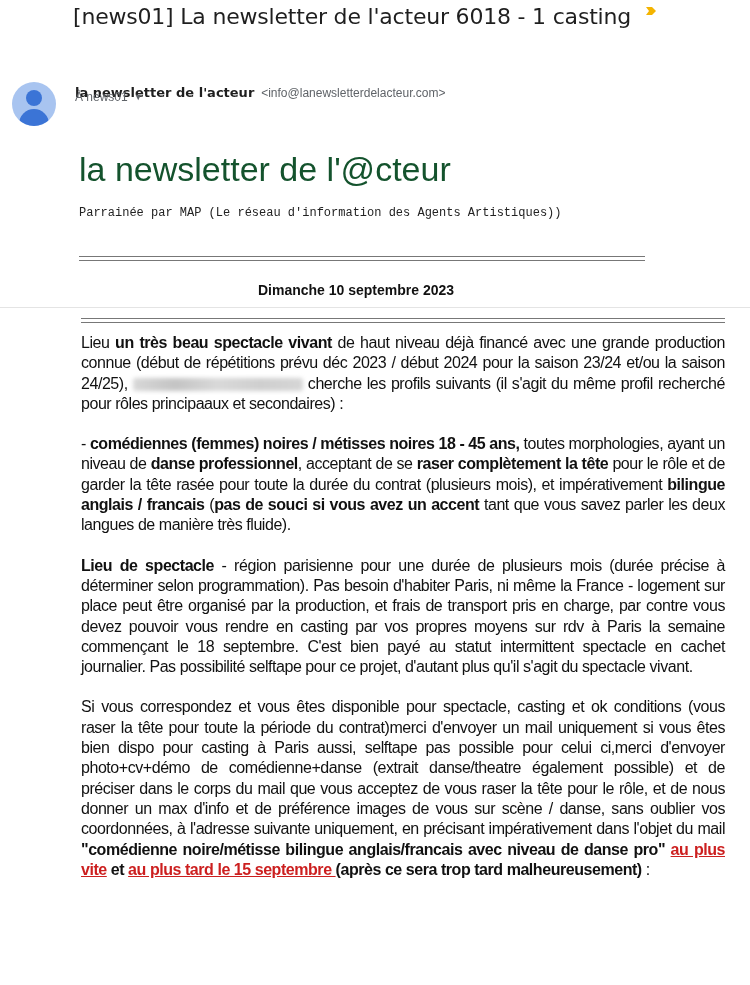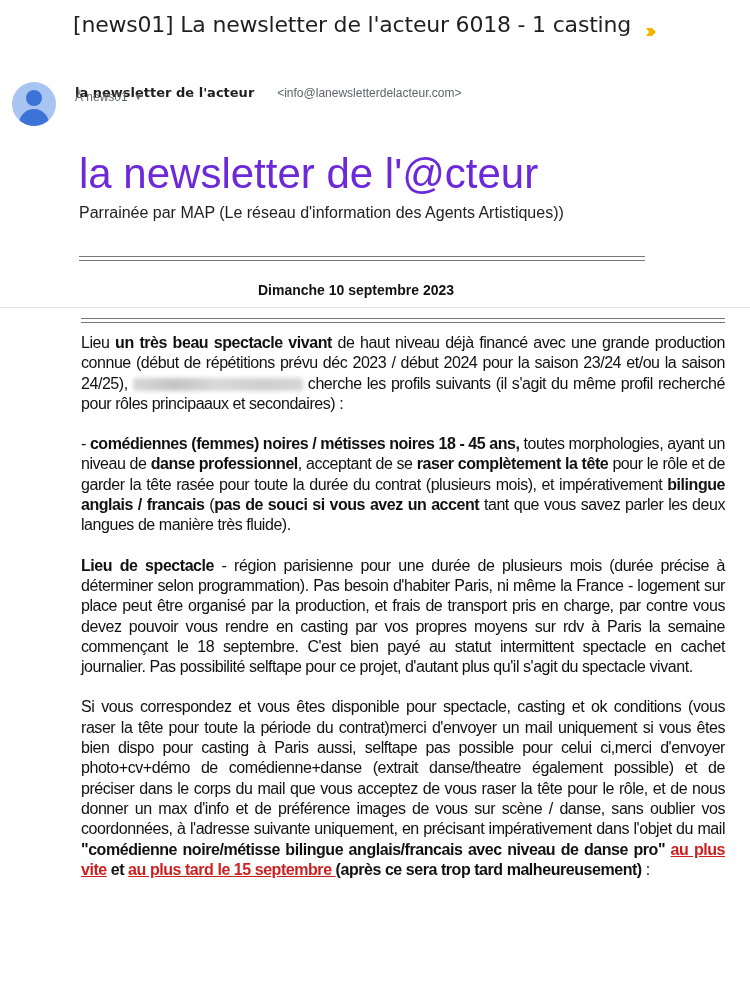--- a/index.html
+++ b/index.html
@@ -1,34 +1,34 @@
 <!DOCTYPE html>
 <html><head>
 <meta charset="utf-8">
 <style>
   html, body { margin:0; padding:0; background:#ffffff; }
   body { width:750px; height:985px; overflow:hidden; position:relative; font-family:"Liberation Sans", sans-serif; color:#202124; }
 
-  .subject-row { position:absolute; left:73px; top:12px; display:flex; align-items:flex-end; }
+  .subject-row { position:absolute; left:73px; top:4px; display:flex; align-items:flex-start; }
   .subject { font-size:24px; font-weight:400; color:#1f1f1f; letter-spacing:-0.2px; font-family:"DejaVu Sans", sans-serif; font-size:22px; }
   .importance { display:inline-block; margin-left:14px; width:12px; height:12px; position:relative; top:1px; }
   .importance svg { display:block; }
 
   .avatar { position:absolute; left:12px; top:82px; width:44px; height:44px; border-radius:50%; background:#a8c4f0; overflow:hidden; }
   .avatar .head { position:absolute; left:14px; top:8px; width:16px; height:16px; border-radius:50%; background:#3b74d6; }
   .avatar .body { position:absolute; left:7px; top:27px; width:30px; height:20px; border-radius:15px 15px 0 0; background:#3b74d6; }
 
   .sender-line { position:absolute; left:75px; top:84px; font-size:14px; white-space:nowrap; }
   .sender-name { font-weight:bold; color:#1f1f1f; font-family:"DejaVu Sans", sans-serif; font-size:13px; }
-  .sender-email { color:#5f6368; font-size:12px; margin-left:19px; }
+  .sender-email { color:#5f6368; font-size:12px; margin-left:3px; }
   .recipient-line { position:absolute; left:75px; top:90px; font-size:12px; color:#5f6368; display:flex; align-items:center; }
   .caret { margin-left:6px; font-size:9px; color:#5f6368; }
 
-  .brand-title { position:absolute; left:79px; top:150px; font-size:42px; color:#6d28d9; font-family:"Liberation Sans", sans-serif; letter-spacing:0px; }
-  .brand-sub { position:absolute; left:79px; top:206px; font-size:16px; line-height:14px; color:#222; font-family:Liberation Sans, sans-serif; }
+  .brand-title { position:absolute; left:79px; top:150px; font-size:34px; color:#14532d; font-family:"Liberation Sans", sans-serif; letter-spacing:0px; }
+  .brand-sub { position:absolute; left:79px; top:206px; font-size:12px; line-height:14px; color:#222; font-family:Liberation Mono, monospace; }
 
   .double-rule { position:absolute; height:3px; border-top:1px solid #777; border-bottom:1px solid #777; }
   .rule-top { left:79px; top:256px; width:566px; }
   .rule-bottom { left:81px; top:318px; width:644px; }
   .gray-line { position:absolute; left:0; top:307px; width:750px; height:1px; background:#e4e4e4; }
 
   .date { position:absolute; left:0; width:660px; top:282px; text-align:center; font-weight:bold; font-size:14px; color:#111; }
   .date span { position:relative; left:26px; }
 
   .content { position:absolute; left:81px; top:333px; width:644px; font-size:16px; line-height:20.3px; color:#111; text-align:justify; letter-spacing:-0.45px; word-spacing:0px; }

